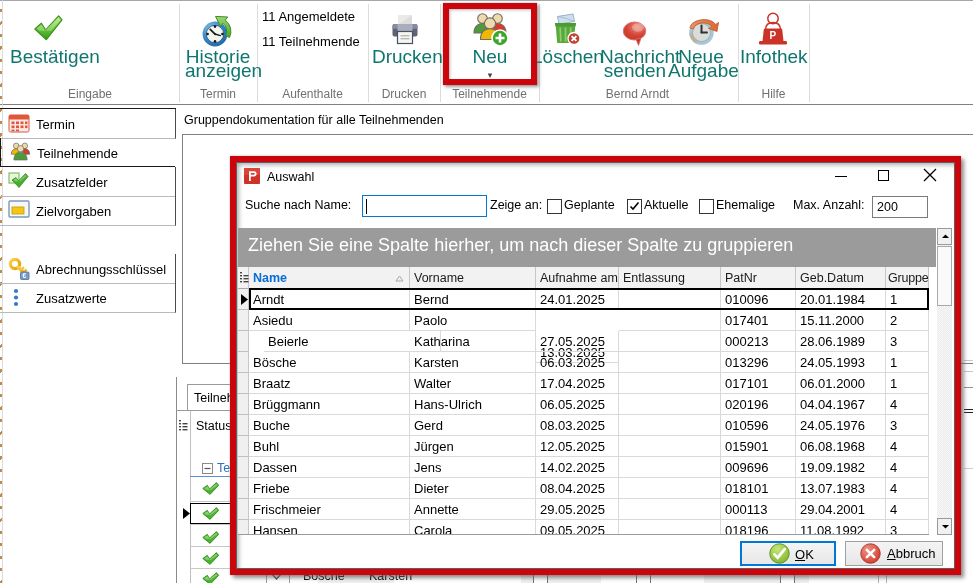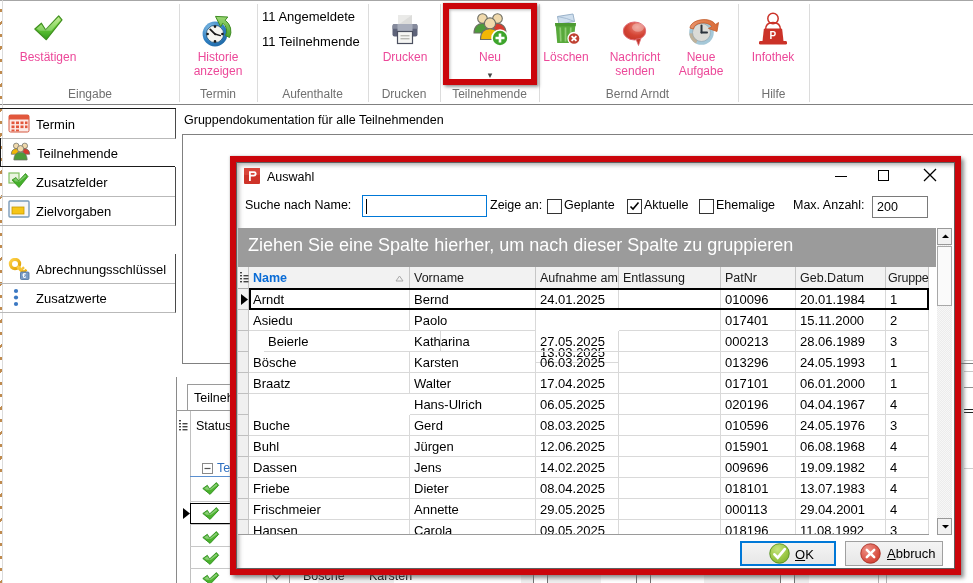--- a/index.html
+++ b/index.html
@@ -5,21 +5,21 @@
 html,body{margin:0;padding:0;}
 body{width:973px;height:583px;position:relative;overflow:hidden;background:#fff;
   font-family:"Liberation Sans",sans-serif;color:#000;}
 .abs{position:absolute;}
 
 #ribbon{left:0;top:0;width:973px;height:104px;background:#fff;border-top:1px solid #a6a6a6;}
 #ribbon .sep{position:absolute;top:3px;bottom:3px;width:1px;background:#dcdcdc;}
 .glabel{position:absolute;top:86px;height:14px;font-size:12px;color:#707070;text-align:center;white-space:nowrap;}
 .btn{position:absolute;top:0;height:84px;text-align:center;}
 .btn .ic{position:absolute;left:50%;transform:translateX(-50%);top:11px;}
-.btn .tx{position:absolute;top:49px;width:100%;font-size:12px;line-height:14px;color:#ec4899;white-space:nowrap;}
+.btn .tx{position:absolute;top:49px;width:100%;font-size:19px;line-height:14px;color:#0f766e;white-space:nowrap;}
 #cnt{position:absolute;left:262px;top:8px;font-size:13px;color:#000;}
 #cnt div{margin-bottom:10px;line-height:15px;}
 #redbox1{left:443px;top:2px;width:94px;height:82px;border:6px solid #cb050b;box-sizing:border-box;box-shadow:2px 2px 3px rgba(110,110,110,.65),0 0 2px rgba(130,130,130,.5),inset 2px 2px 3px -1px rgba(110,110,110,.5);}
 
 #side{left:0;top:108px;width:176px;height:204px;border-top:1px solid #1a1a1a;}
 .srow{position:absolute;left:0;width:175px;height:29px;border-bottom:1px solid #b9b9b9;border-right:1px solid #4a4a4a;}
 .srow .sic{position:absolute;left:8px;top:4px;width:21px;height:21px;}
 .srow .stx{position:absolute;left:36px;top:8px;font-size:13px;white-space:nowrap;}
 
 #ctitle{left:184px;top:113px;font-size:12.5px;}
@@ -558,20 +558,23 @@
           </div>
 <div class="dcell" style="left:558px;width:89px;">
             <span>06.01.2000</span>
           </div>
 <div class="dcell" style="left:648px;width:42px;">
             <span>1</span>
           </div>
 </div>
 <div class="drow" style="top:127px;">
 <div class="dcell ind" style="left:0px;width:10px;"></div>
+<div class="dcell" style="left:11px;width:160px;">
+            <span>Brüggmann</span>
+          </div>
 <div class="dcell" style="left:172px;width:125px;">
             <span>Hans-Ulrich</span>
           </div>
 <div class="dcell" style="left:298px;width:82px;">
             <span>06.05.2025</span>
           </div>
 <div class="dcell" style="left:381px;width:101px;"></div>
 <div class="dcell" style="left:483px;width:74px;">
             <span>020196</span>
           </div>
@@ -606,21 +609,21 @@
 </div>
 <div class="drow" style="top:169px;">
 <div class="dcell ind" style="left:0px;width:10px;"></div>
 <div class="dcell" style="left:11px;width:160px;">
             <span>Buhl</span>
           </div>
 <div class="dcell" style="left:172px;width:125px;">
             <span>Jürgen</span>
           </div>
 <div class="dcell" style="left:298px;width:82px;">
-            <span>12.06.2025</span>
+            <span>12.05.2025</span>
           </div>
 <div class="dcell" style="left:381px;width:101px;"></div>
 <div class="dcell" style="left:483px;width:74px;">
             <span>015901</span>
           </div>
 <div class="dcell" style="left:558px;width:89px;">
             <span>06.08.1968</span>
           </div>
 <div class="dcell" style="left:648px;width:42px;">
             <span>4</span>

